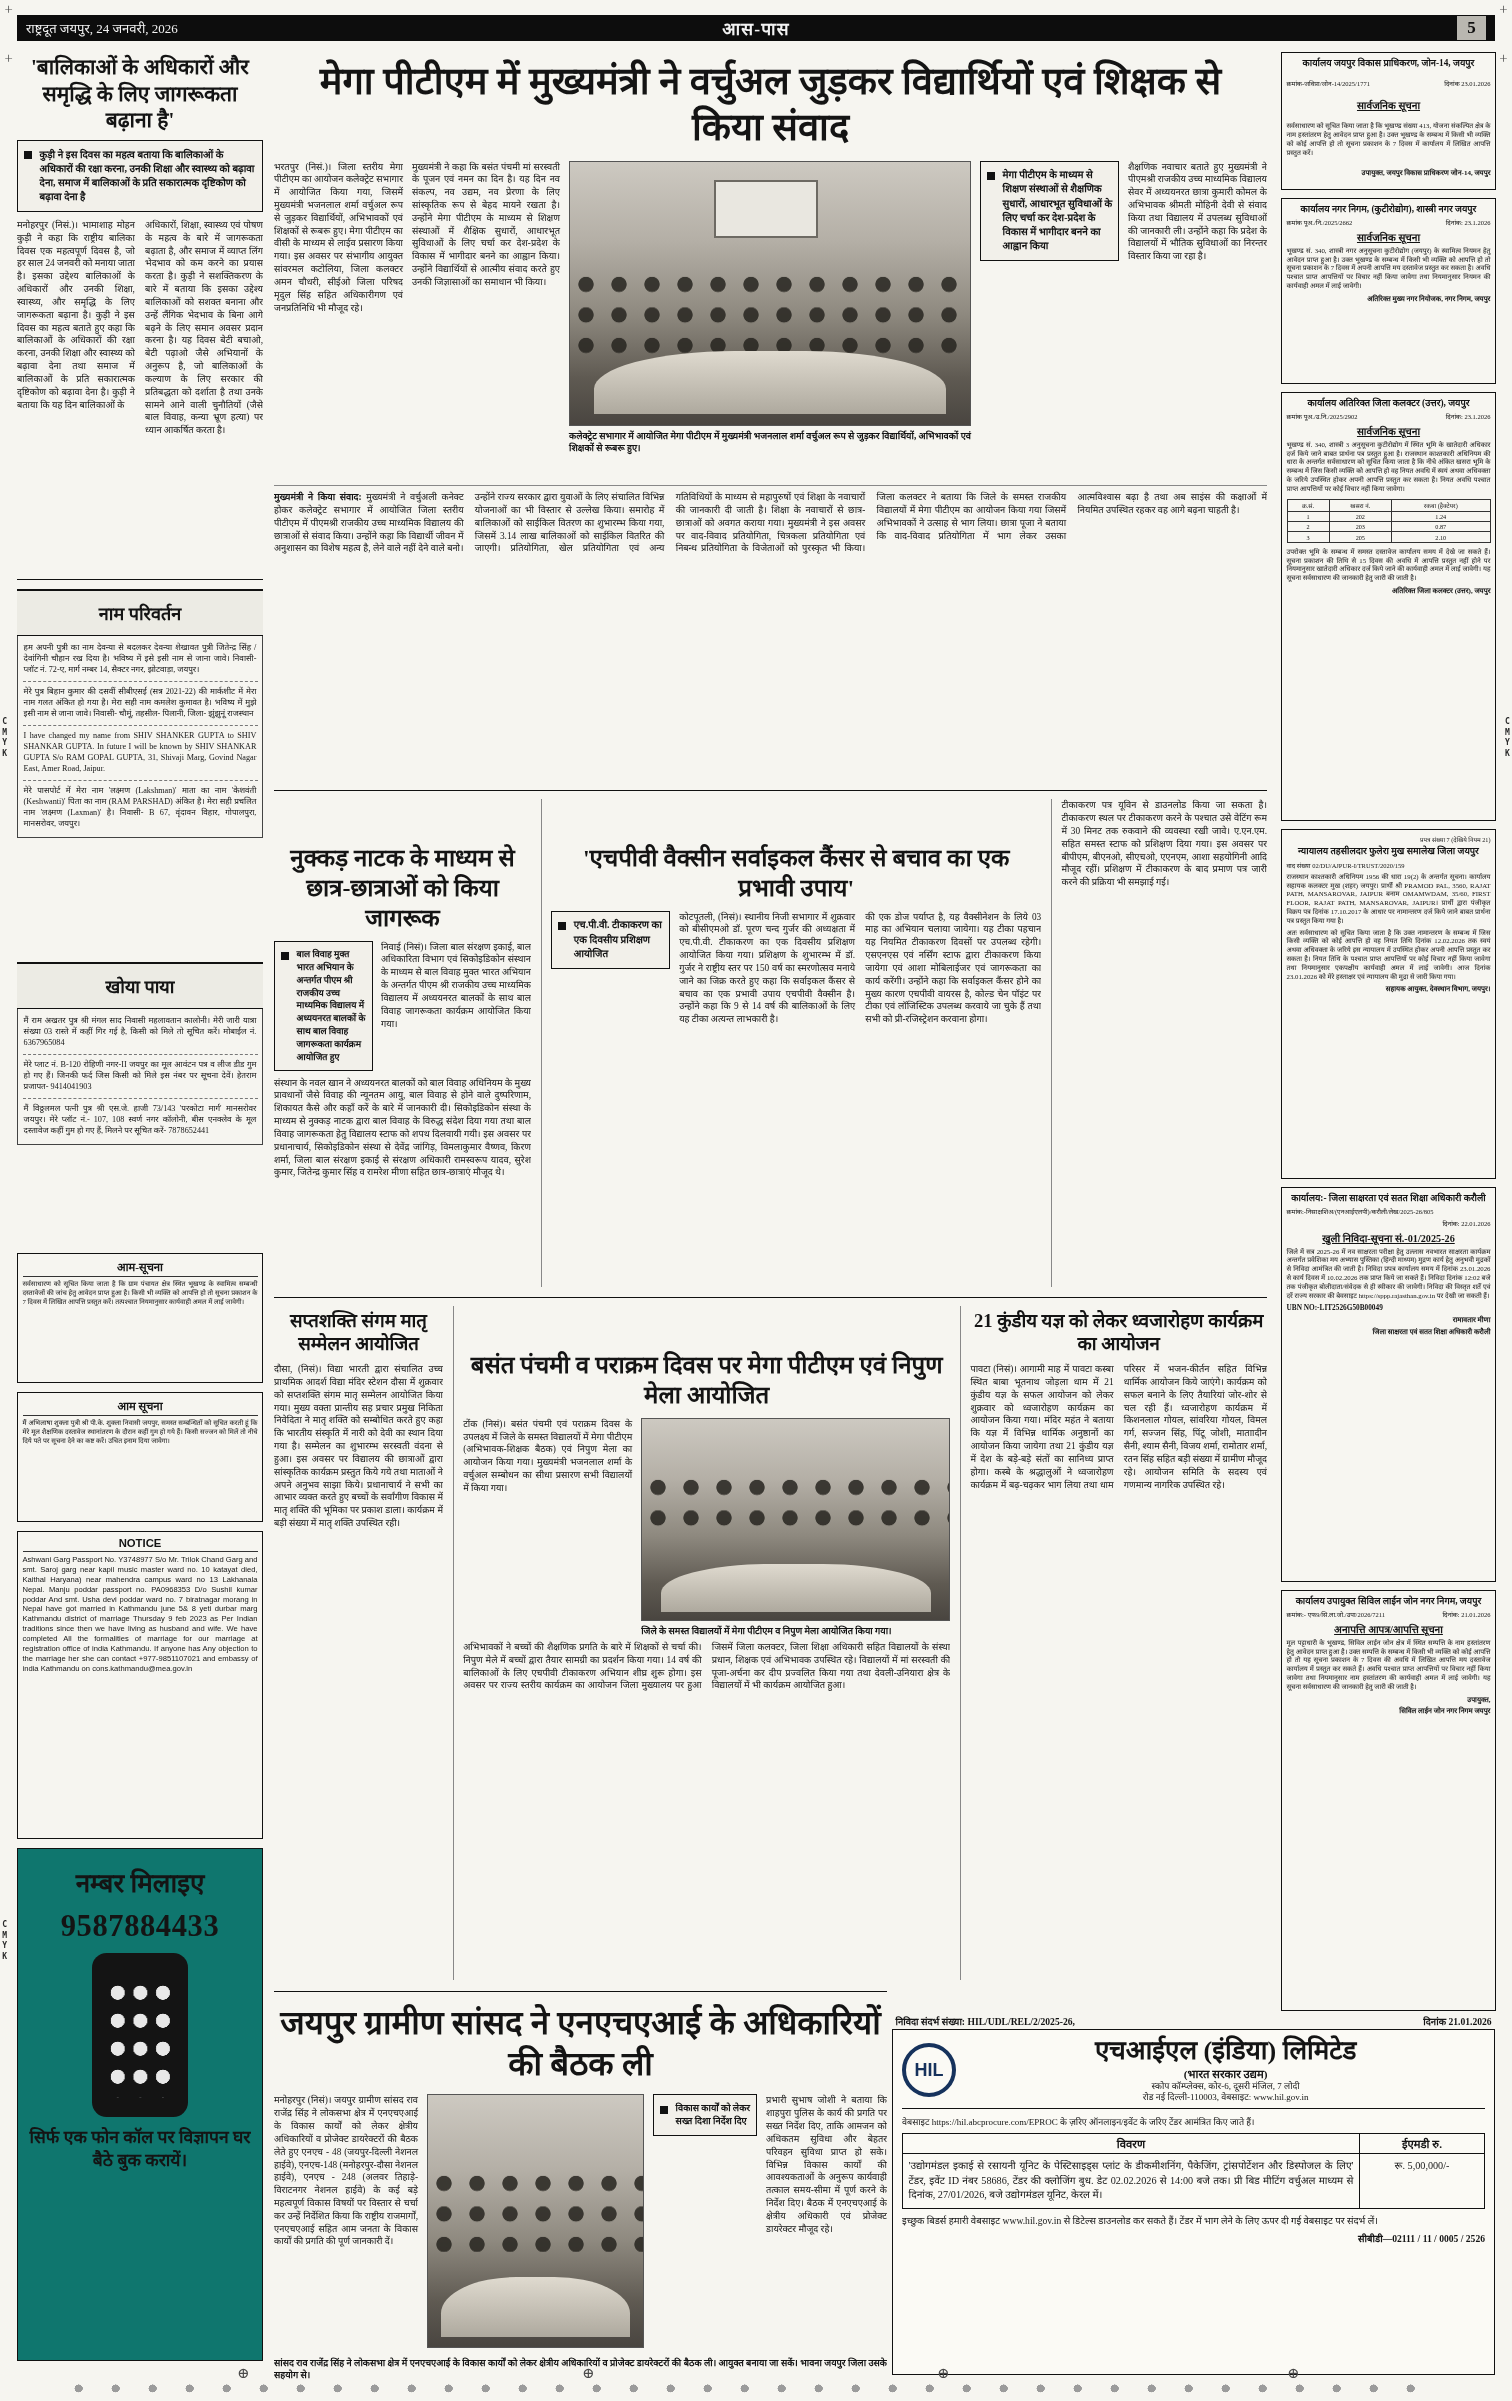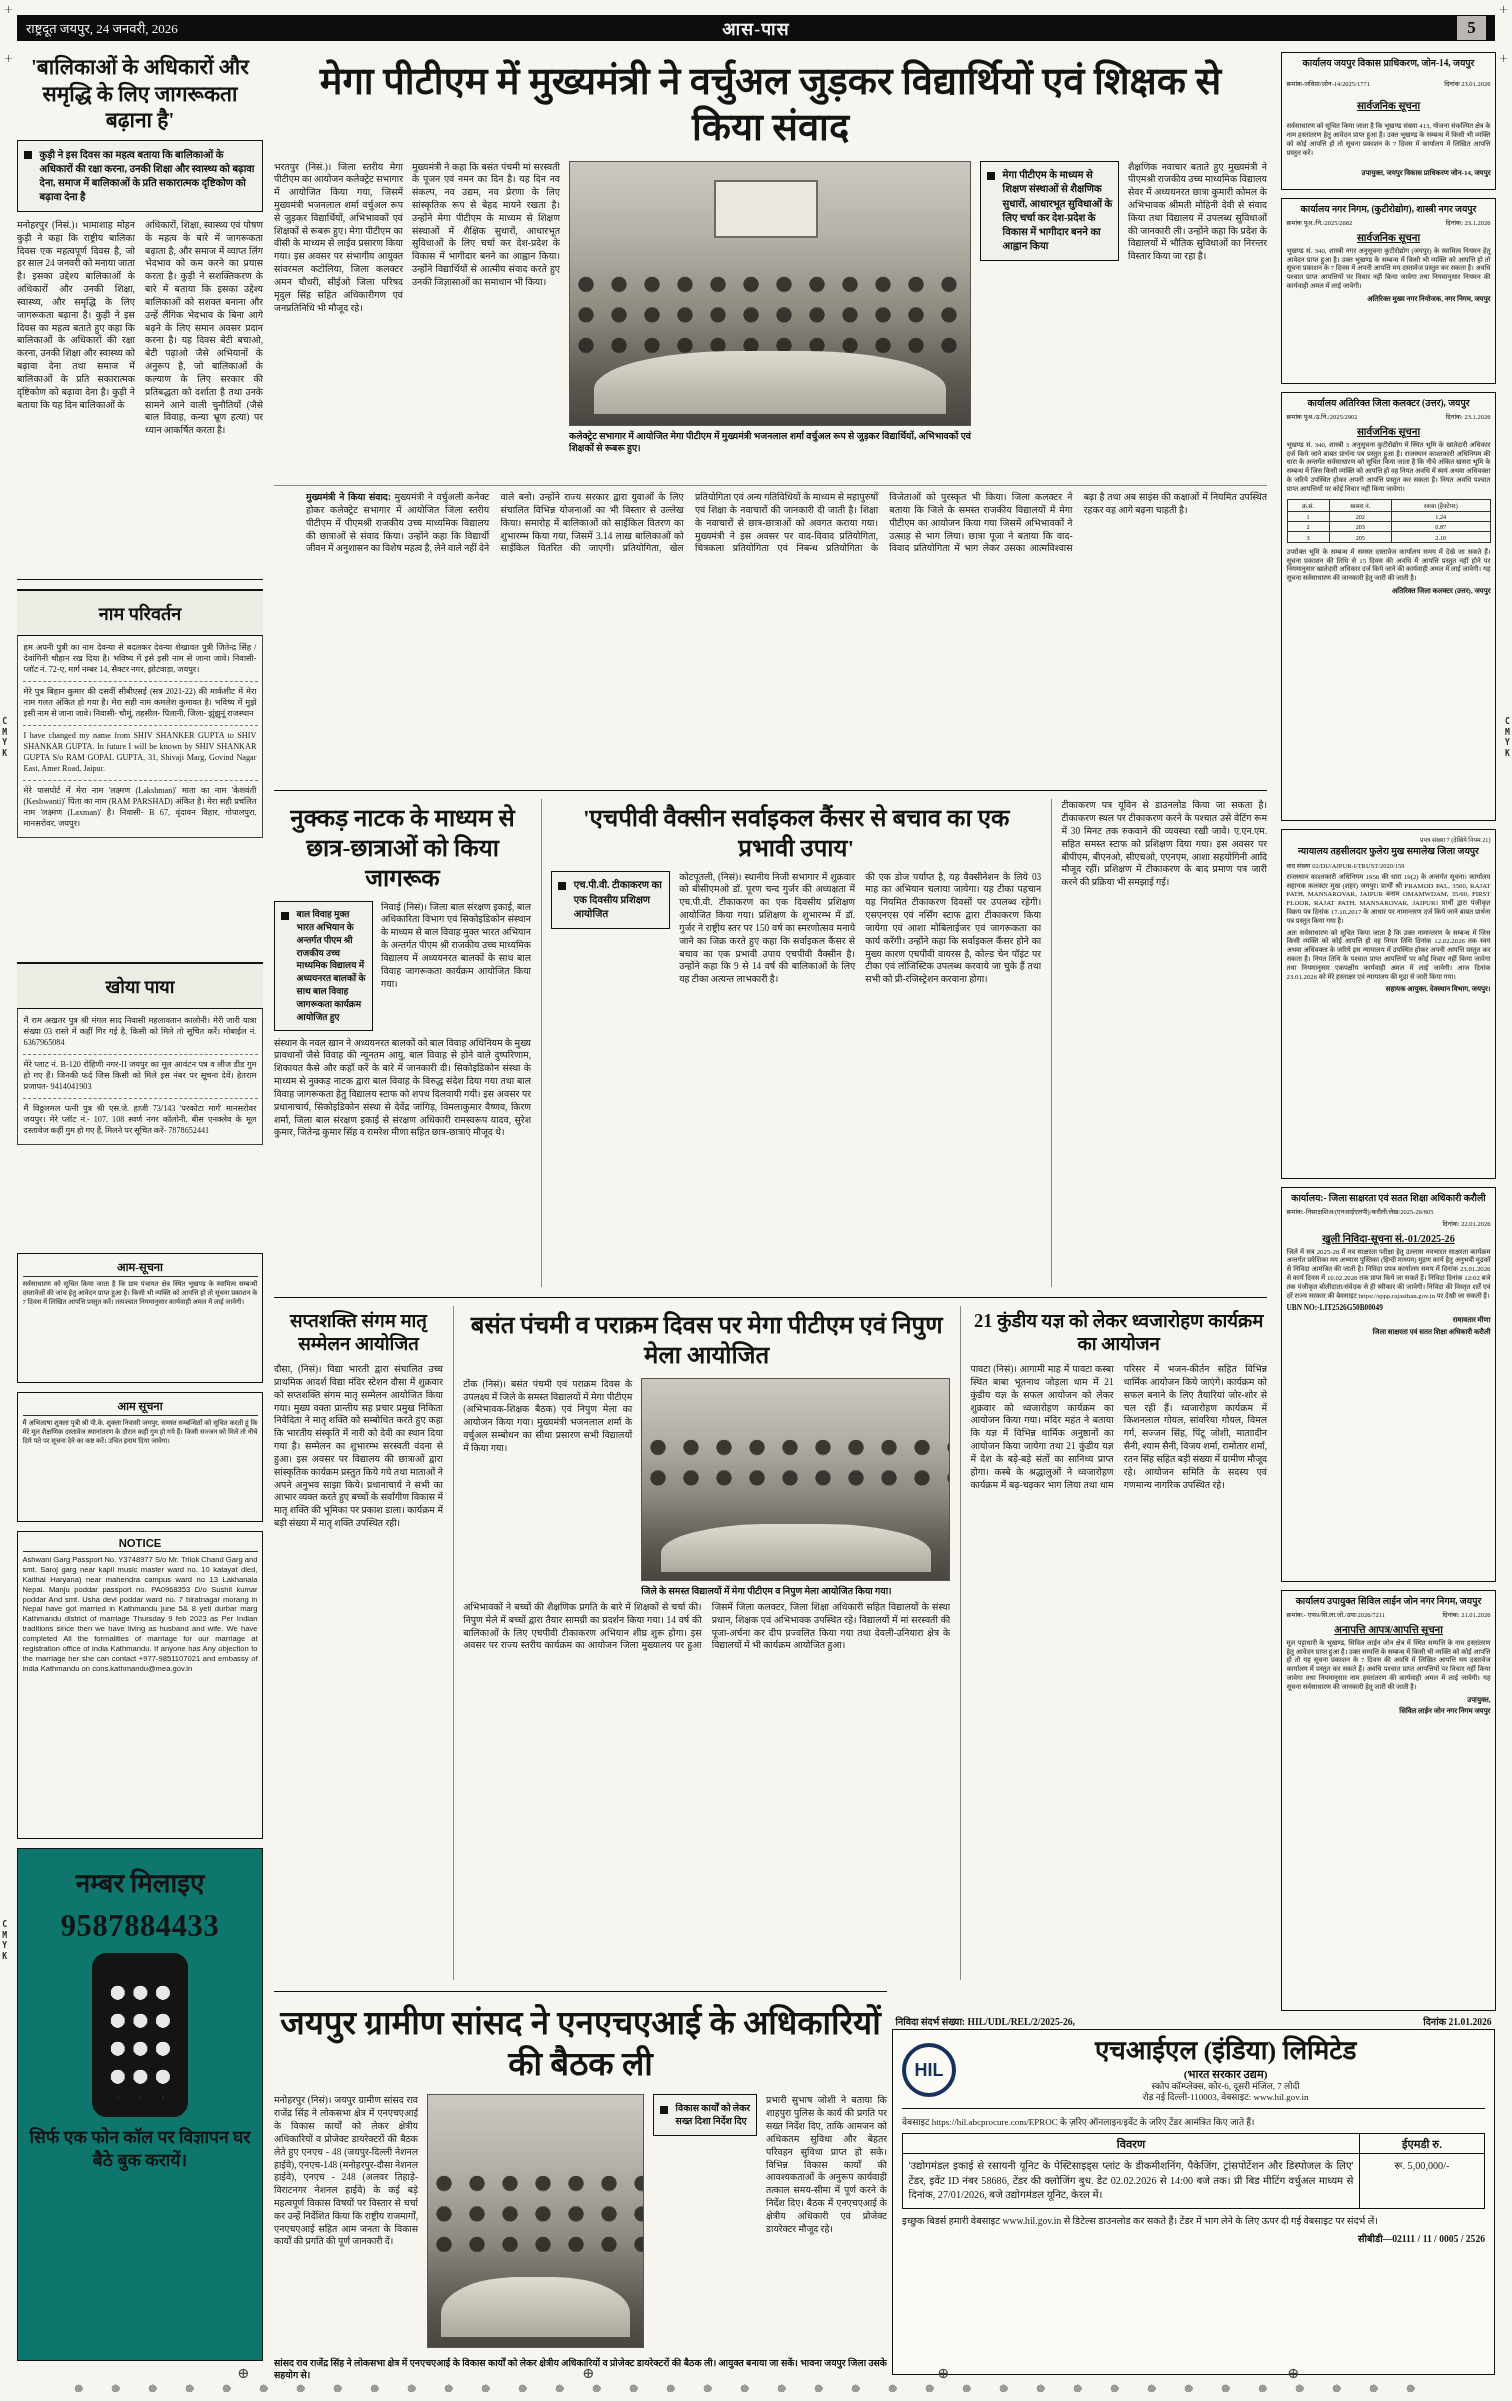--- a/index.html
+++ b/index.html
@@ -23,21 +23,21 @@
   .sec { overflow:hidden; }
   .body-txt { font-size:9.3px; line-height:1.38; text-align:justify; }
   .tiny { font-size:6.8px; line-height:1.3; text-align:justify; }
   .cols-2 { column-count:2; column-gap:10.2px; }
   .cols-5 { column-count:5; column-gap:11.3px; }
   .bold { font-weight:bold; }
 
   
   .h-balika { font-size:21px; font-weight:bold; text-align:center; line-height:1.25; padding:2.3px 1.1px 6.8px; }
   .h-mega   { font-size:38px; font-weight:bold; text-align:center; line-height:1.22; padding:5.6px 22.6px 10.2px; }
-  .h-lg     { font-size:24px; font-weight:bold; text-align:center; line-height:1.25; padding:3.4px 2.3px 8px; }
+  .h-lg     { font-size:24px; font-weight:bold; text-align:center; line-height:1.25; padding:3.4px 2.3px 8px;margin-top:40px; }
   .h-md     { font-size:18.6px; font-weight:bold; text-align:center; line-height:1.28; padding:2.3px 1.1px 6.8px; }
   .h-sansad { font-size:33px; font-weight:bold; text-align:center; line-height:1.25; padding:4.5px 5.6px 9px; }
 
   
   .hl-box { border:1.1px solid #111; padding:6.8px 5.6px; font-weight:bold; font-size:10px; line-height:1.42;
             display:flex; gap:8px; align-items:flex-start; background:#f2f0ea; }
   .sq { width:8px; height:8px; background:#111; flex:none; margin-top:3.4px; }
 
   
   .box-head { border-top:2.8px solid #111; border-bottom:1.1px solid #111; text-align:center;
@@ -204,21 +204,21 @@
           </div>
           <p class="caption">कलेक्ट्रेट सभागार में आयोजित मेगा पीटीएम में मुख्यमंत्री भजनलाल शर्मा वर्चुअल रूप से जुड़कर विद्यार्थियों, अभिभावकों एवं शिक्षकों से रूबरू हुए।</p>
         </div>
         <div class="hl-box" style="width:139px; height:fit-content;">
           <span class="sq"></span>
           <span>मेगा पीटीएम के माध्यम से शिक्षण संस्थाओं से शैक्षणिक सुधारों, आधारभूत सुविधाओं के लिए चर्चा कर देश-प्रदेश के विकास में भागीदार बनने का आह्वान किया</span>
         </div>
         <p class="body-txt" style="flex:1;">शैक्षणिक नवाचार बताते हुए मुख्यमंत्री ने पीएमश्री राजकीय उच्च माध्यमिक विद्यालय सेवर में अध्ययनरत छात्रा कुमारी कोमल के अभिभावक श्रीमती मोहिनी देवी से संवाद किया तथा विद्यालय में उपलब्ध सुविधाओं की जानकारी ली। उन्होंने कहा कि प्रदेश के विद्यालयों में भौतिक सुविधाओं का निरन्तर विस्तार किया जा रहा है।</p>
       </div>
       <div style="margin-top:8px; border-top:0.6px solid #888; padding-top:5.6px;">
-        <div class="cols-5" style="height:248px;margin-left:32px;">
+        <div class="cols-5" style="height:248px;">
           <p class="body-txt"><span class="bold">मुख्यमंत्री ने किया संवाद:</span>
             <span>मुख्यमंत्री ने वर्चुअली कनेक्ट होकर कलेक्ट्रेट सभागार में आयोजित जिला स्तरीय पीटीएम में पीएमश्री राजकीय उच्च माध्यमिक विद्यालय की छात्राओं से संवाद किया। उन्होंने कहा कि विद्यार्थी जीवन में अनुशासन का विशेष महत्व है, लेने वाले नहीं देने वाले बनो। उन्होंने राज्य सरकार द्वारा युवाओं के लिए संचालित विभिन्न योजनाओं का भी विस्तार से उल्लेख किया। समारोह में बालिकाओं को साईकिल वितरण का शुभारम्भ किया गया, जिसमें 3.14 लाख बालिकाओं को साईकिल वितरित की जाएगी। प्रतियोगिता, खेल प्रतियोगिता एवं अन्य गतिविधियों के माध्यम से महापुरुषों एवं शिक्षा के नवाचारों की जानकारी दी जाती है। शिक्षा के नवाचारों से छात्र-छात्राओं को अवगत कराया गया। मुख्यमंत्री ने इस अवसर पर वाद-विवाद प्रतियोगिता, चित्रकला प्रतियोगिता एवं निबन्ध प्रतियोगिता के विजेताओं को पुरस्कृत भी किया। जिला कलक्टर ने बताया कि जिले के समस्त राजकीय विद्यालयों में मेगा पीटीएम का आयोजन किया गया जिसमें अभिभावकों ने उत्साह से भाग लिया। छात्रा पूजा ने बताया कि वाद-विवाद प्रतियोगिता में भाग लेकर उसका आत्मविश्वास बढ़ा है तथा अब साइंस की कक्षाओं में नियमित उपस्थित रहकर वह आगे बढ़ना चाहती है।</span></p>
         </div>
       </div>
     </div>
 
     <div class="row2" style="height:497px;">
       <div class="sec" style="width:257px;">
         <div class="h-lg">नुक्कड़ नाटक के माध्यम से छात्र-छात्राओं को किया जागरूक</div>
         <div style="display:flex; gap:8px;">

